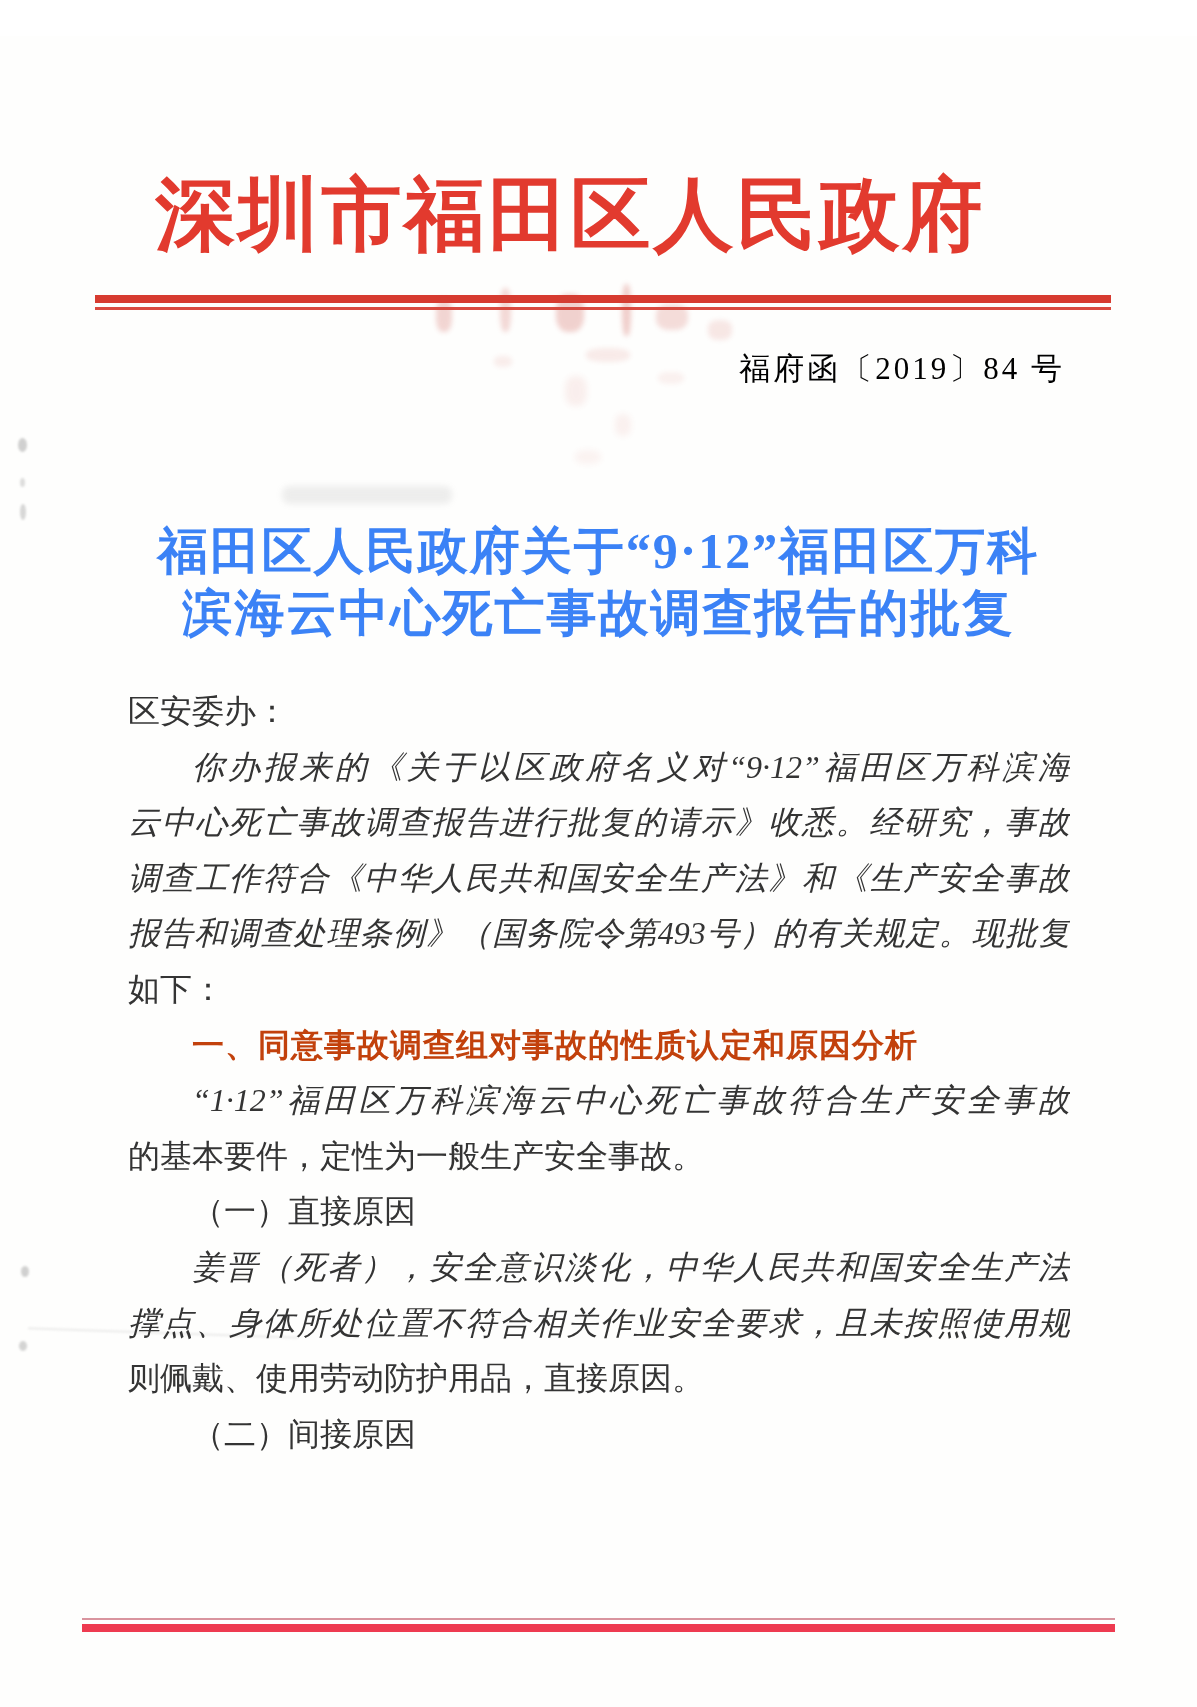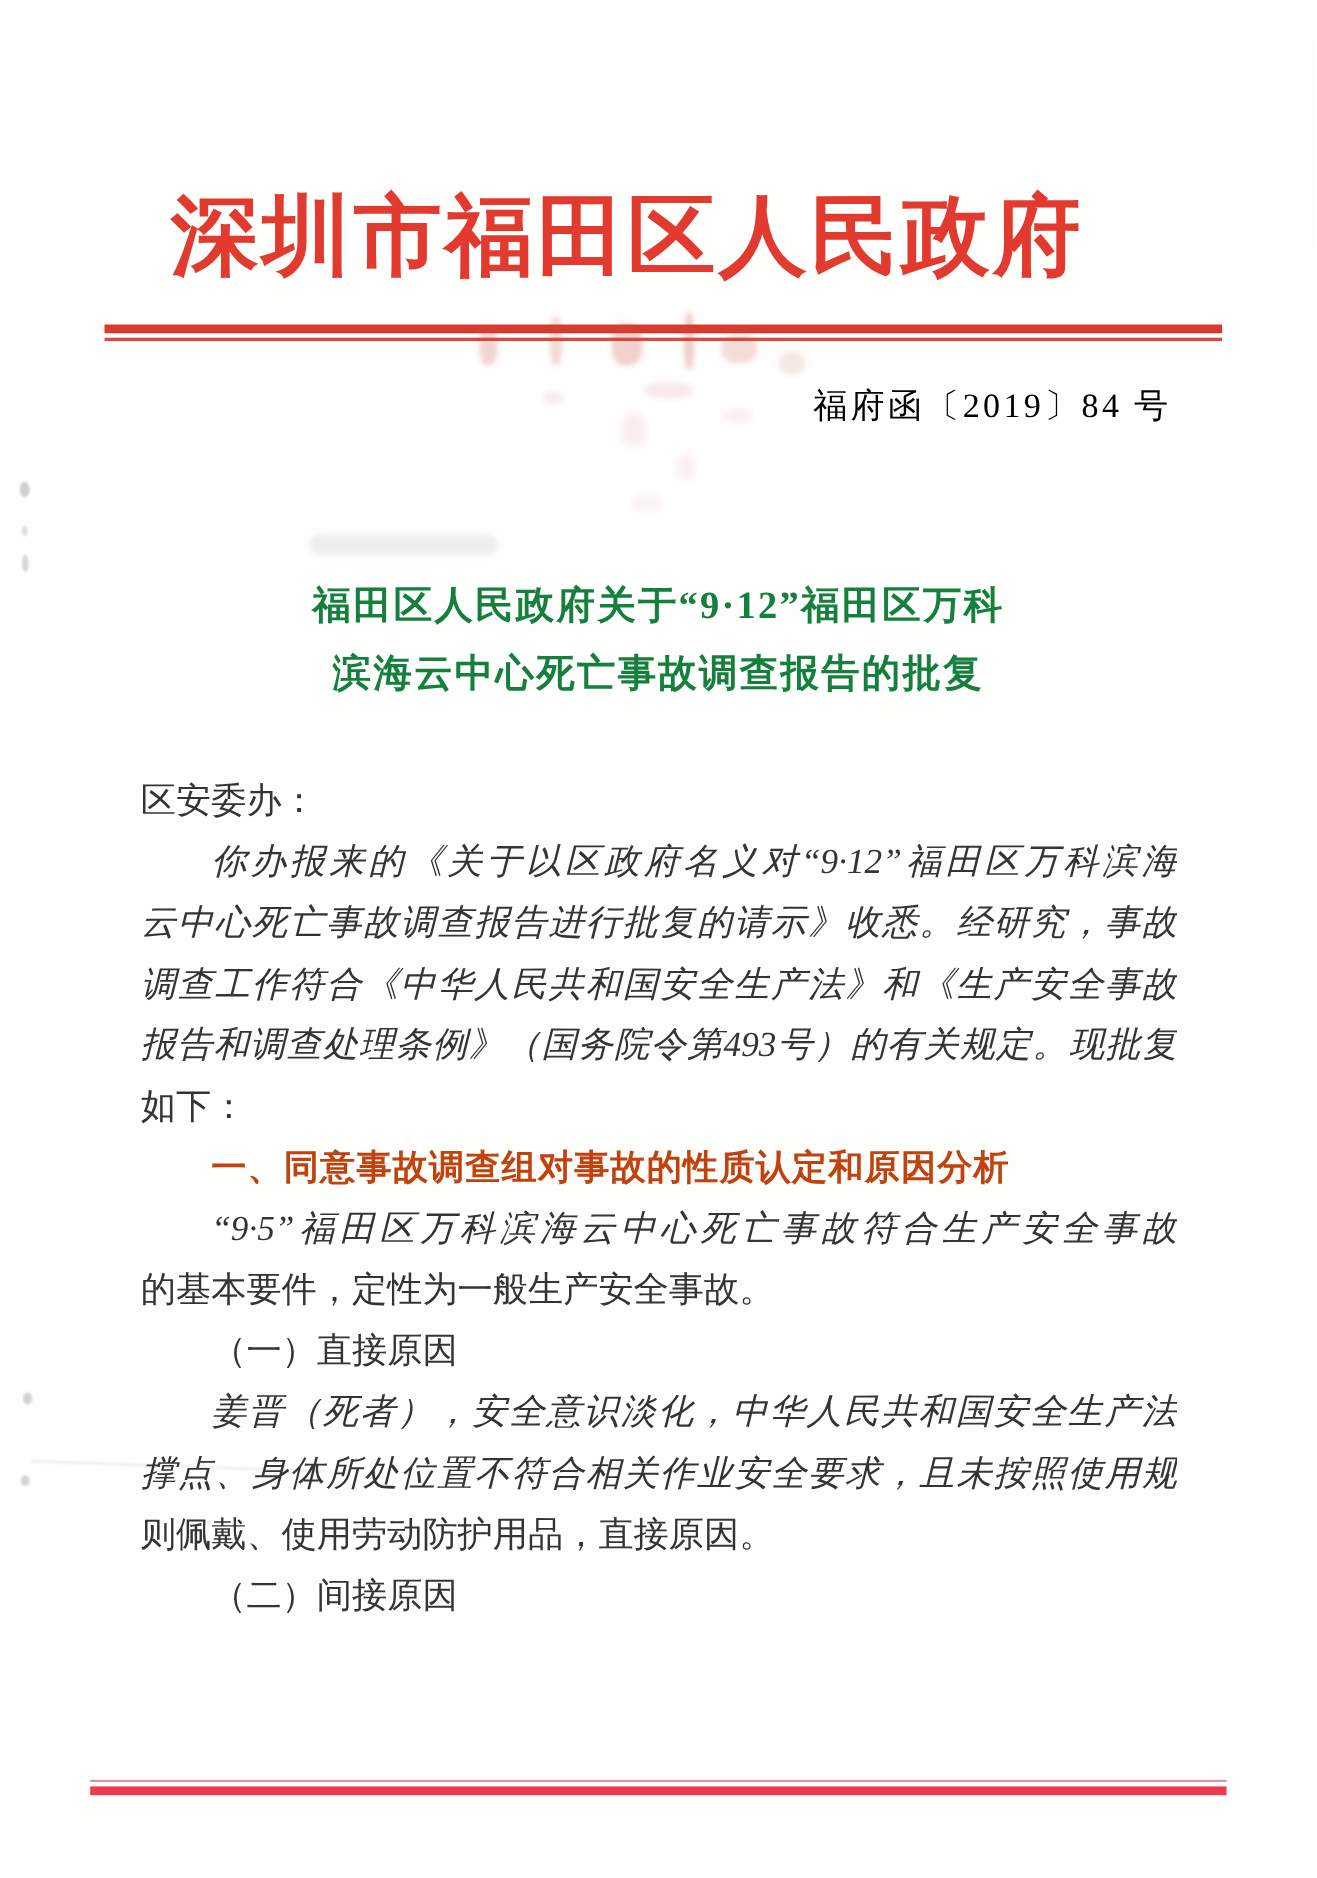--- a/index.html
+++ b/index.html
@@ -58,27 +58,27 @@
   
   .doc-number{
     position:absolute;top:312px;right:132px;
     font-size:31px;color:#000000;letter-spacing:3px;white-space:nowrap;
   }
 
   
   .doc-title{
     position:absolute;top:484px;left:0;width:100%;
     text-align:center;
-    font-size:35px;line-height:62px;font-weight:bold;
-    color:#15803d;letter-spacing:2px;white-space:nowrap;
+    font-size:50px;line-height:62px;font-weight:bold;
+    color:#3b82f6;letter-spacing:2px;white-space:nowrap;
   }
 
   
   .body-text{
-    position:absolute;left:128px;top:664px;width:942px;
+    position:absolute;left:128px;top:648px;width:942px;
     font-size:32px;line-height:55.6px;
     color:#343434;
   }
   .ln{height:55.6px;overflow:hidden;}
   .indent{text-indent:64px;}
   .fill{text-align:justify;text-align-last:justify;font-style:italic;}
   .heading{
     font-family:"Liberation Sans","DejaVu Sans",sans-serif;
     font-weight:bold;color:#c2410c;letter-spacing:1px;
   }
@@ -130,21 +130,21 @@
   </div>
 
   <div class="body-text">
     <div class="ln">区安委办：</div>
     <div class="ln indent fill">你办报来的《关于以区政府名义对“9·12”福田区万科滨海</div>
     <div class="ln fill">云中心死亡事故调查报告进行批复的请示》收悉。经研究，事故</div>
     <div class="ln fill">调查工作符合《中华人民共和国安全生产法》和《生产安全事故</div>
     <div class="ln fill">报告和调查处理条例》（国务院令第493号）的有关规定。现批复</div>
     <div class="ln">如下：</div>
     <div class="ln indent heading">一、同意事故调查组对事故的性质认定和原因分析</div>
-    <div class="ln indent fill">“9·5”福田区万科滨海云中心死亡事故符合生产安全事故</div>
+    <div class="ln indent fill">“1·12”福田区万科滨海云中心死亡事故符合生产安全事故</div>
     <div class="ln">的基本要件，定性为一般生产安全事故。</div>
     <div class="ln indent">（一）直接原因</div>
     <div class="ln indent fill">姜晋（死者），安全意识淡化，中华人民共和国安全生产法</div>
     <div class="ln fill">撑点、身体所处位置不符合相关作业安全要求，且未按照使用规</div>
     <div class="ln">则佩戴、使用劳动防护用品，直接原因。</div>
     <div class="ln indent">（二）间接原因</div>
   </div>
 
   <div class="rule-bottom-thin"></div>
   <div class="rule-bottom-thick"></div>

